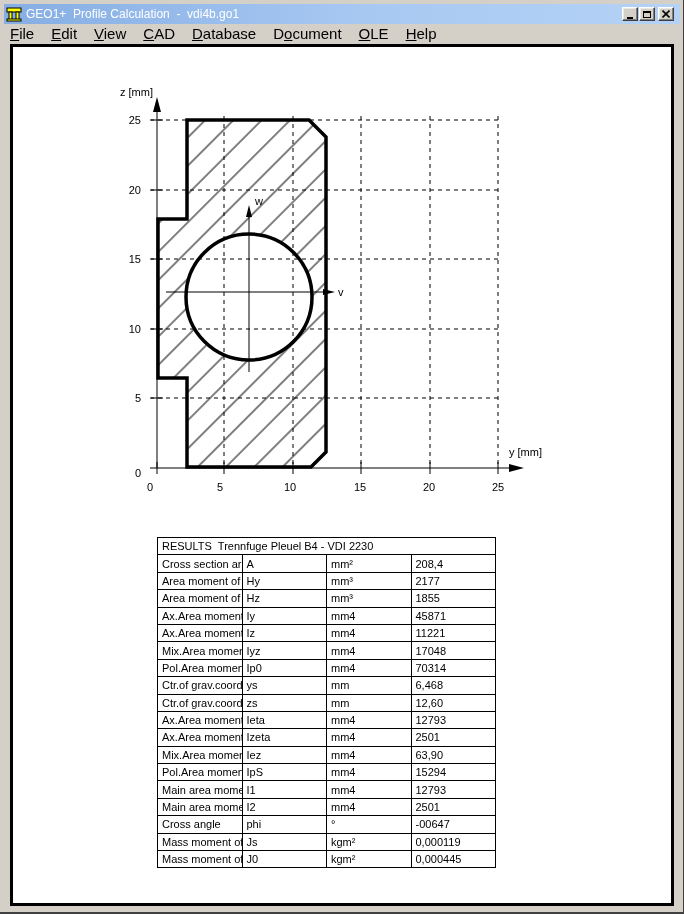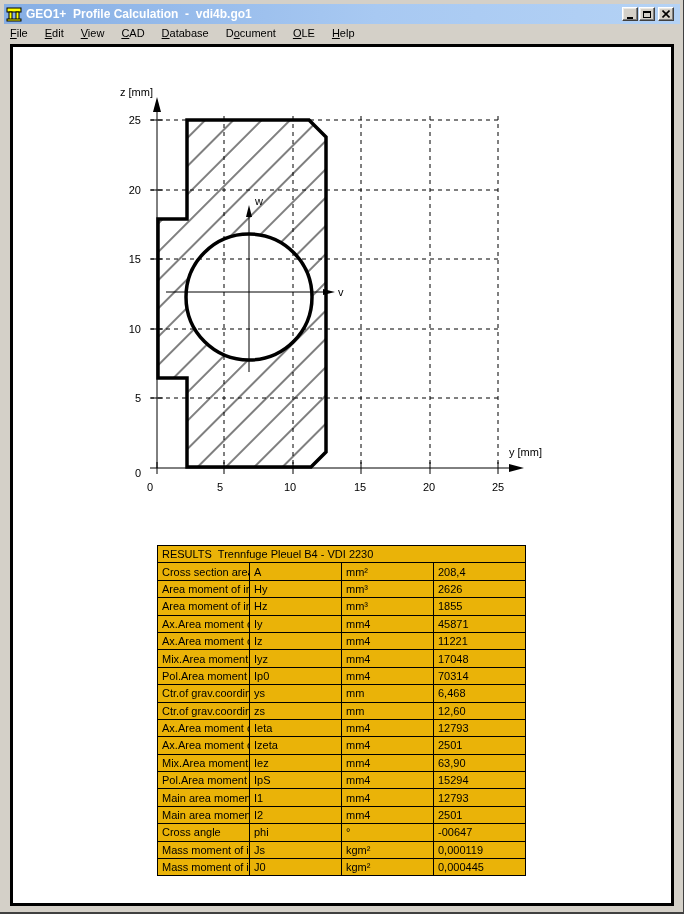--- a/index.html
+++ b/index.html
@@ -4,41 +4,41 @@
 <style>
   html,body{margin:0;padding:0;background:#808080;}
   .win{position:relative;width:684px;height:914px;background:#D4D0C8;
        font-family:"Liberation Sans",sans-serif;overflow:hidden;
        border-right:1px solid #404040;border-bottom:2px solid #404040;box-sizing:border-box;}
   
   .titlebar{position:absolute;left:4px;top:4px;width:676px;height:20px;
             background:linear-gradient(to right,#86AEE4,#A8C9F2 55%,#B4D2F5);
             display:flex;align-items:center;}
   .titlebar .app-icon{width:16px;height:16px;margin-left:2px;flex:0 0 auto;}
-  .title-text{color:#FFFFFF;font-weight:bold;font-size:12px;margin-left:4px;white-space:pre;text-align:right;}
+  .title-text{color:#FFFFFF;font-weight:normal;font-size:12px;margin-left:4px;white-space:pre;text-align:right;}
   .tb-btn{position:absolute;top:3px;width:16px;height:14px;background:#D4D0C8;
           border:1px solid;border-color:#FFFFFF #404040 #404040 #FFFFFF;
           box-shadow:inset -1px -1px 0 #808080, inset 1px 1px 0 #ECE9E4;
           display:flex;align-items:center;justify-content:center;box-sizing:border-box;}
   .btn-min{right:42px;} .btn-max{right:25px;} .btn-close{right:6px;}
   .glyph-min{display:block;width:6px;height:2px;background:#000;margin-top:7px;}
   .glyph-max{display:block;width:8px;height:7px;border:1px solid #000;border-top:2px solid #000;box-sizing:border-box;}
   
   .menubar{position:absolute;left:4px;top:24px;width:676px;height:18px;background:#D4D0C8;
-           display:flex;align-items:center;font-size:11px;color:#000;}
+           display:flex;align-items:center;font-size:15px;color:#000;}
   .menu-item{padding:2px 6px;margin-right:5px;cursor:default;}
   .menu-item u{text-decoration:underline;}
   
   .client-panel{position:absolute;left:10px;top:44px;width:664px;height:862px;
                 background:#FFFFFF;border:3px solid #000;box-sizing:border-box;}
   .plot-svg{position:absolute;left:0;top:0;width:684px;height:914px;}
   .plot-svg text{font-family:"Liberation Sans",sans-serif;font-size:11px;fill:#000;}
   
-  .results{position:absolute;left:157px;top:537px;width:369px;border-collapse:collapse;
-           font-size:11px;color:#000;table-layout:fixed;background:#eab308;margin-top:8px;}
+  .results{position:absolute;left:157px;top:537px;width:339px;border-collapse:collapse;
+           font-size:11px;color:#000;table-layout:fixed;background:#ffffff;}
   .results th,.results td{border:1px solid #000;padding:0 0 0 4px;height:16.4px;
            font-weight:normal;text-align:left;overflow:hidden;white-space:pre;}
   .col-label{width:225px;} .col-sym{width:35px;} .col-unit{width:35px;} .col-val{width:44px;}
 </style>
 </head>
 <body>
 
 <div class="win">
 
   <div class="titlebar">
@@ -169,21 +169,21 @@
     <tr>
           <td>Cross section area</td>
           <td>A</td>
           <td>mm²</td>
           <td>208,4</td>
         </tr>
         <tr>
           <td>Area moment of inertia 1.Class</td>
           <td>Hy</td>
           <td>mm³</td>
-          <td>2626</td>
+          <td>2177</td>
         </tr>
         <tr>
           <td>Area moment of inertia 1.Class</td>
           <td>Hz</td>
           <td>mm³</td>
           <td>1855</td>
         </tr>
         <tr>
           <td>Ax.Area moment of inertia 2.Class</td>
           <td>Iy</td>

